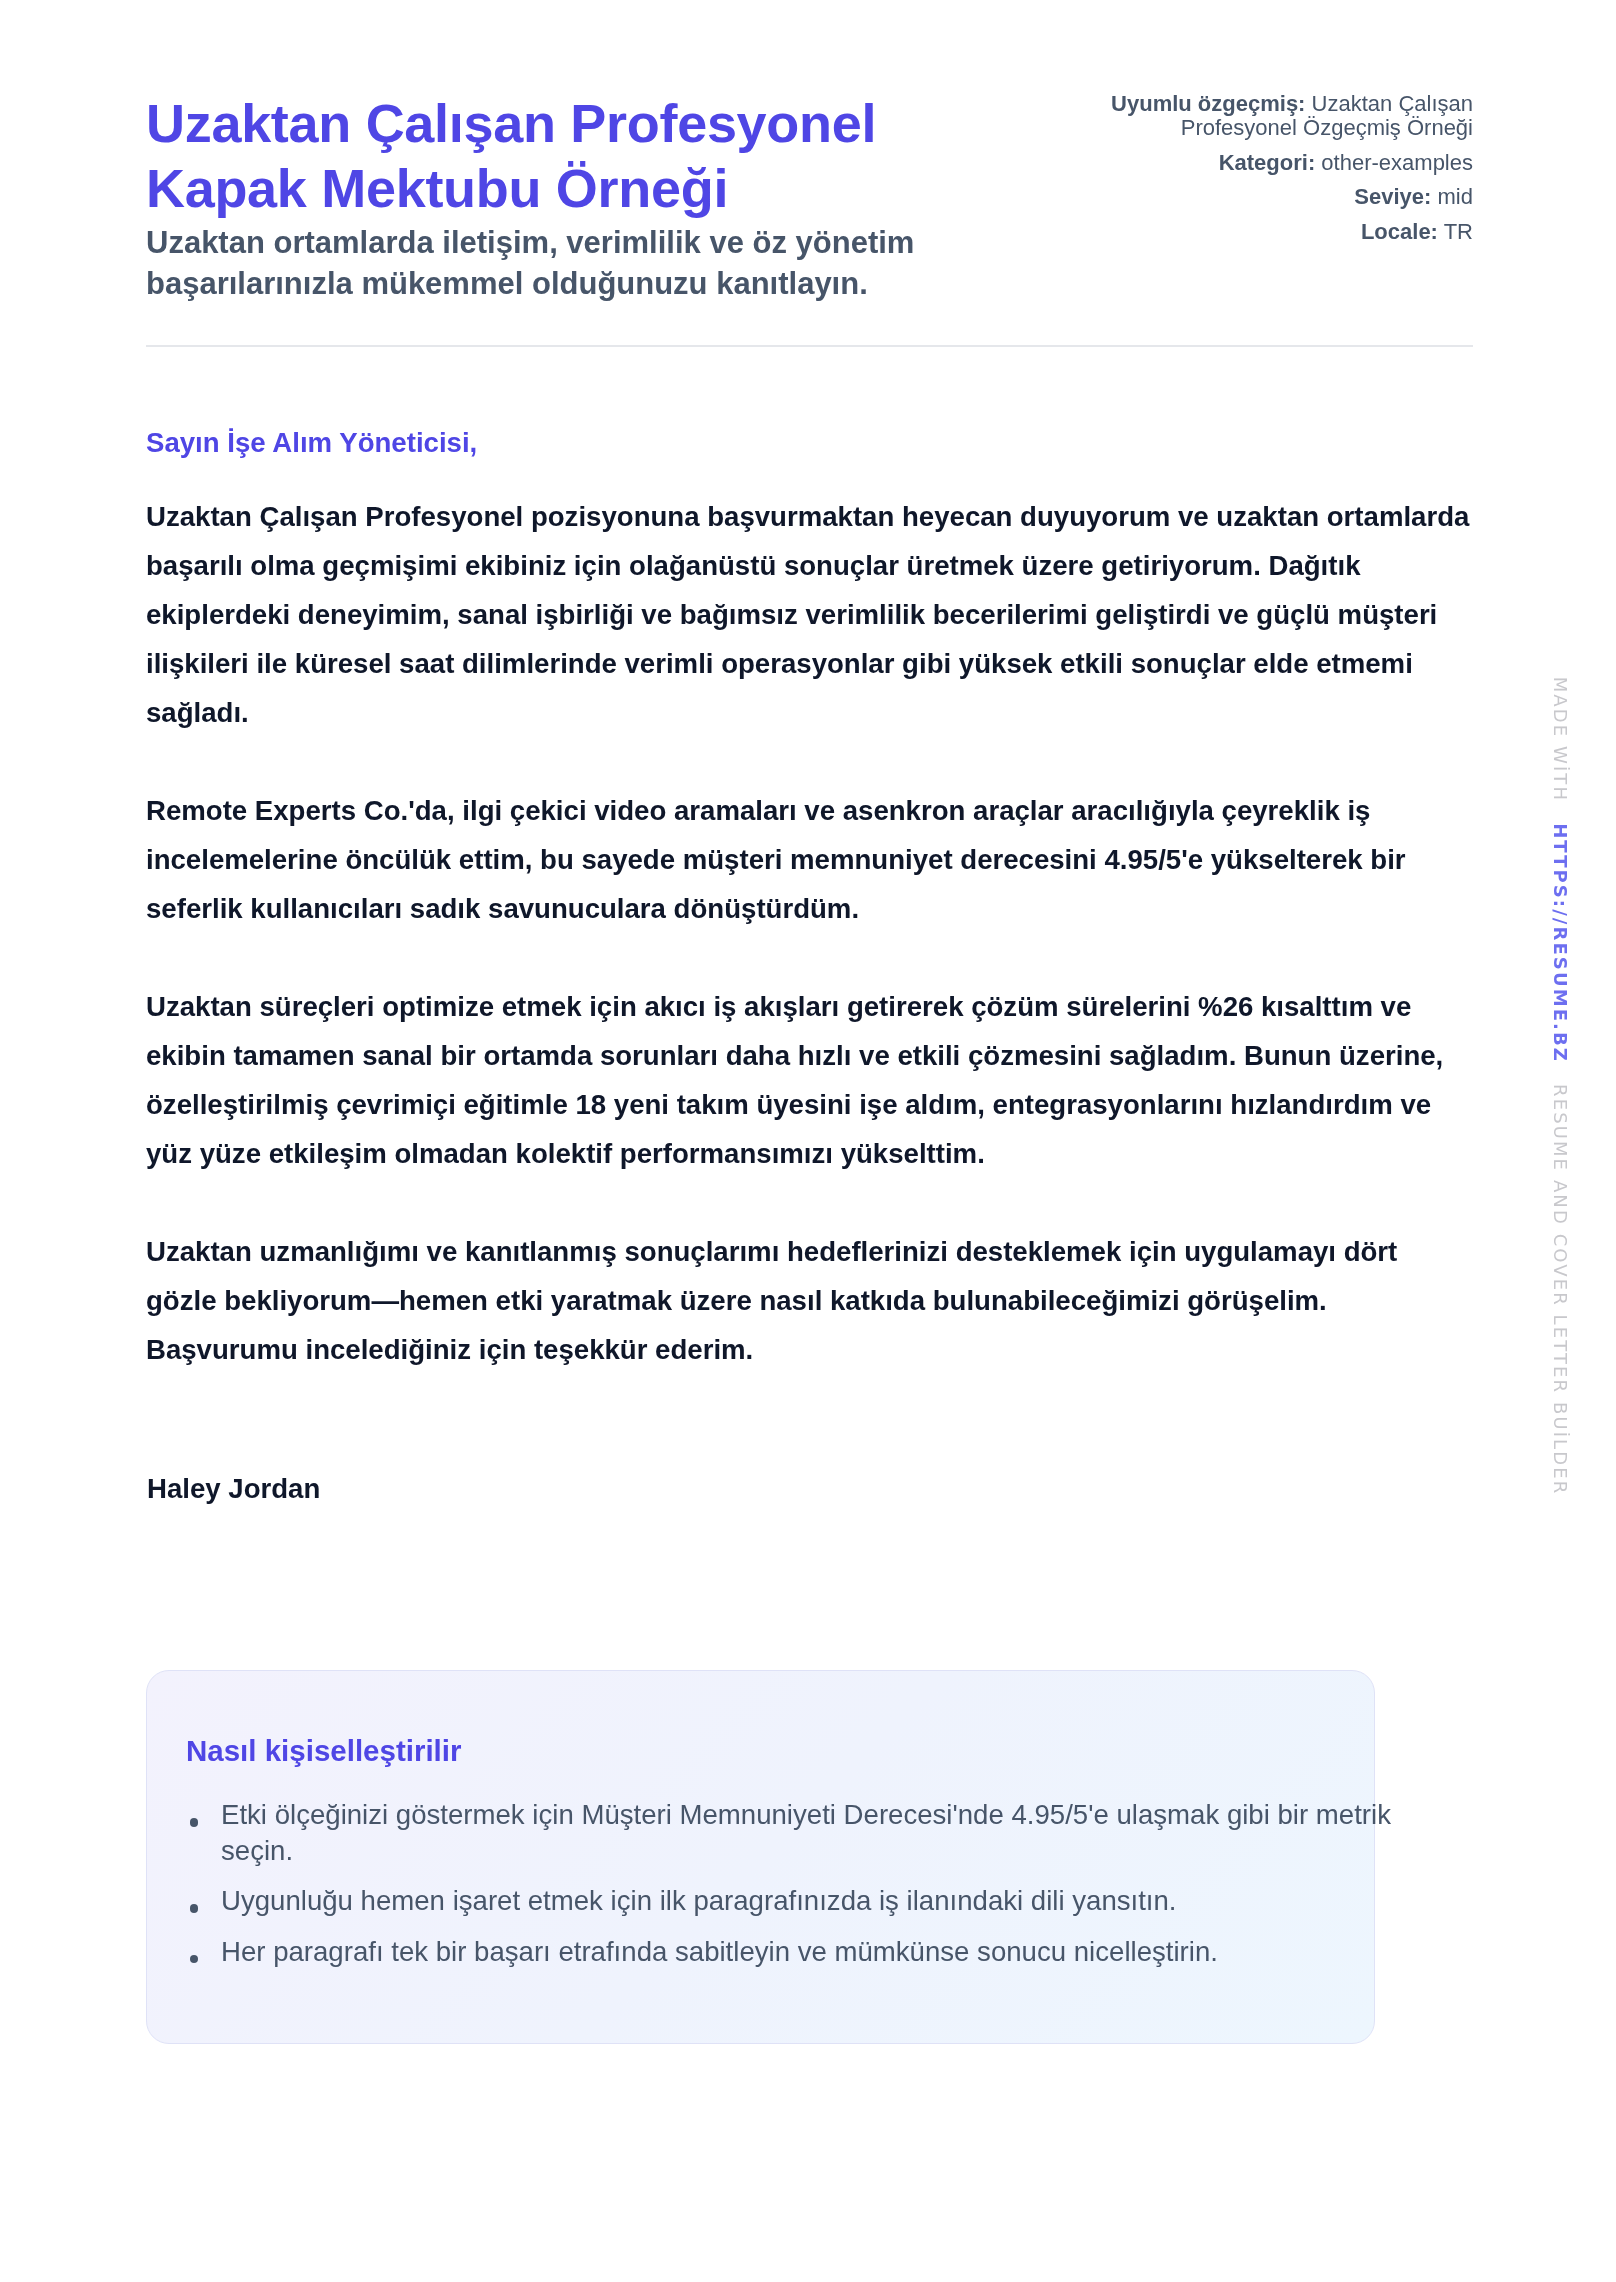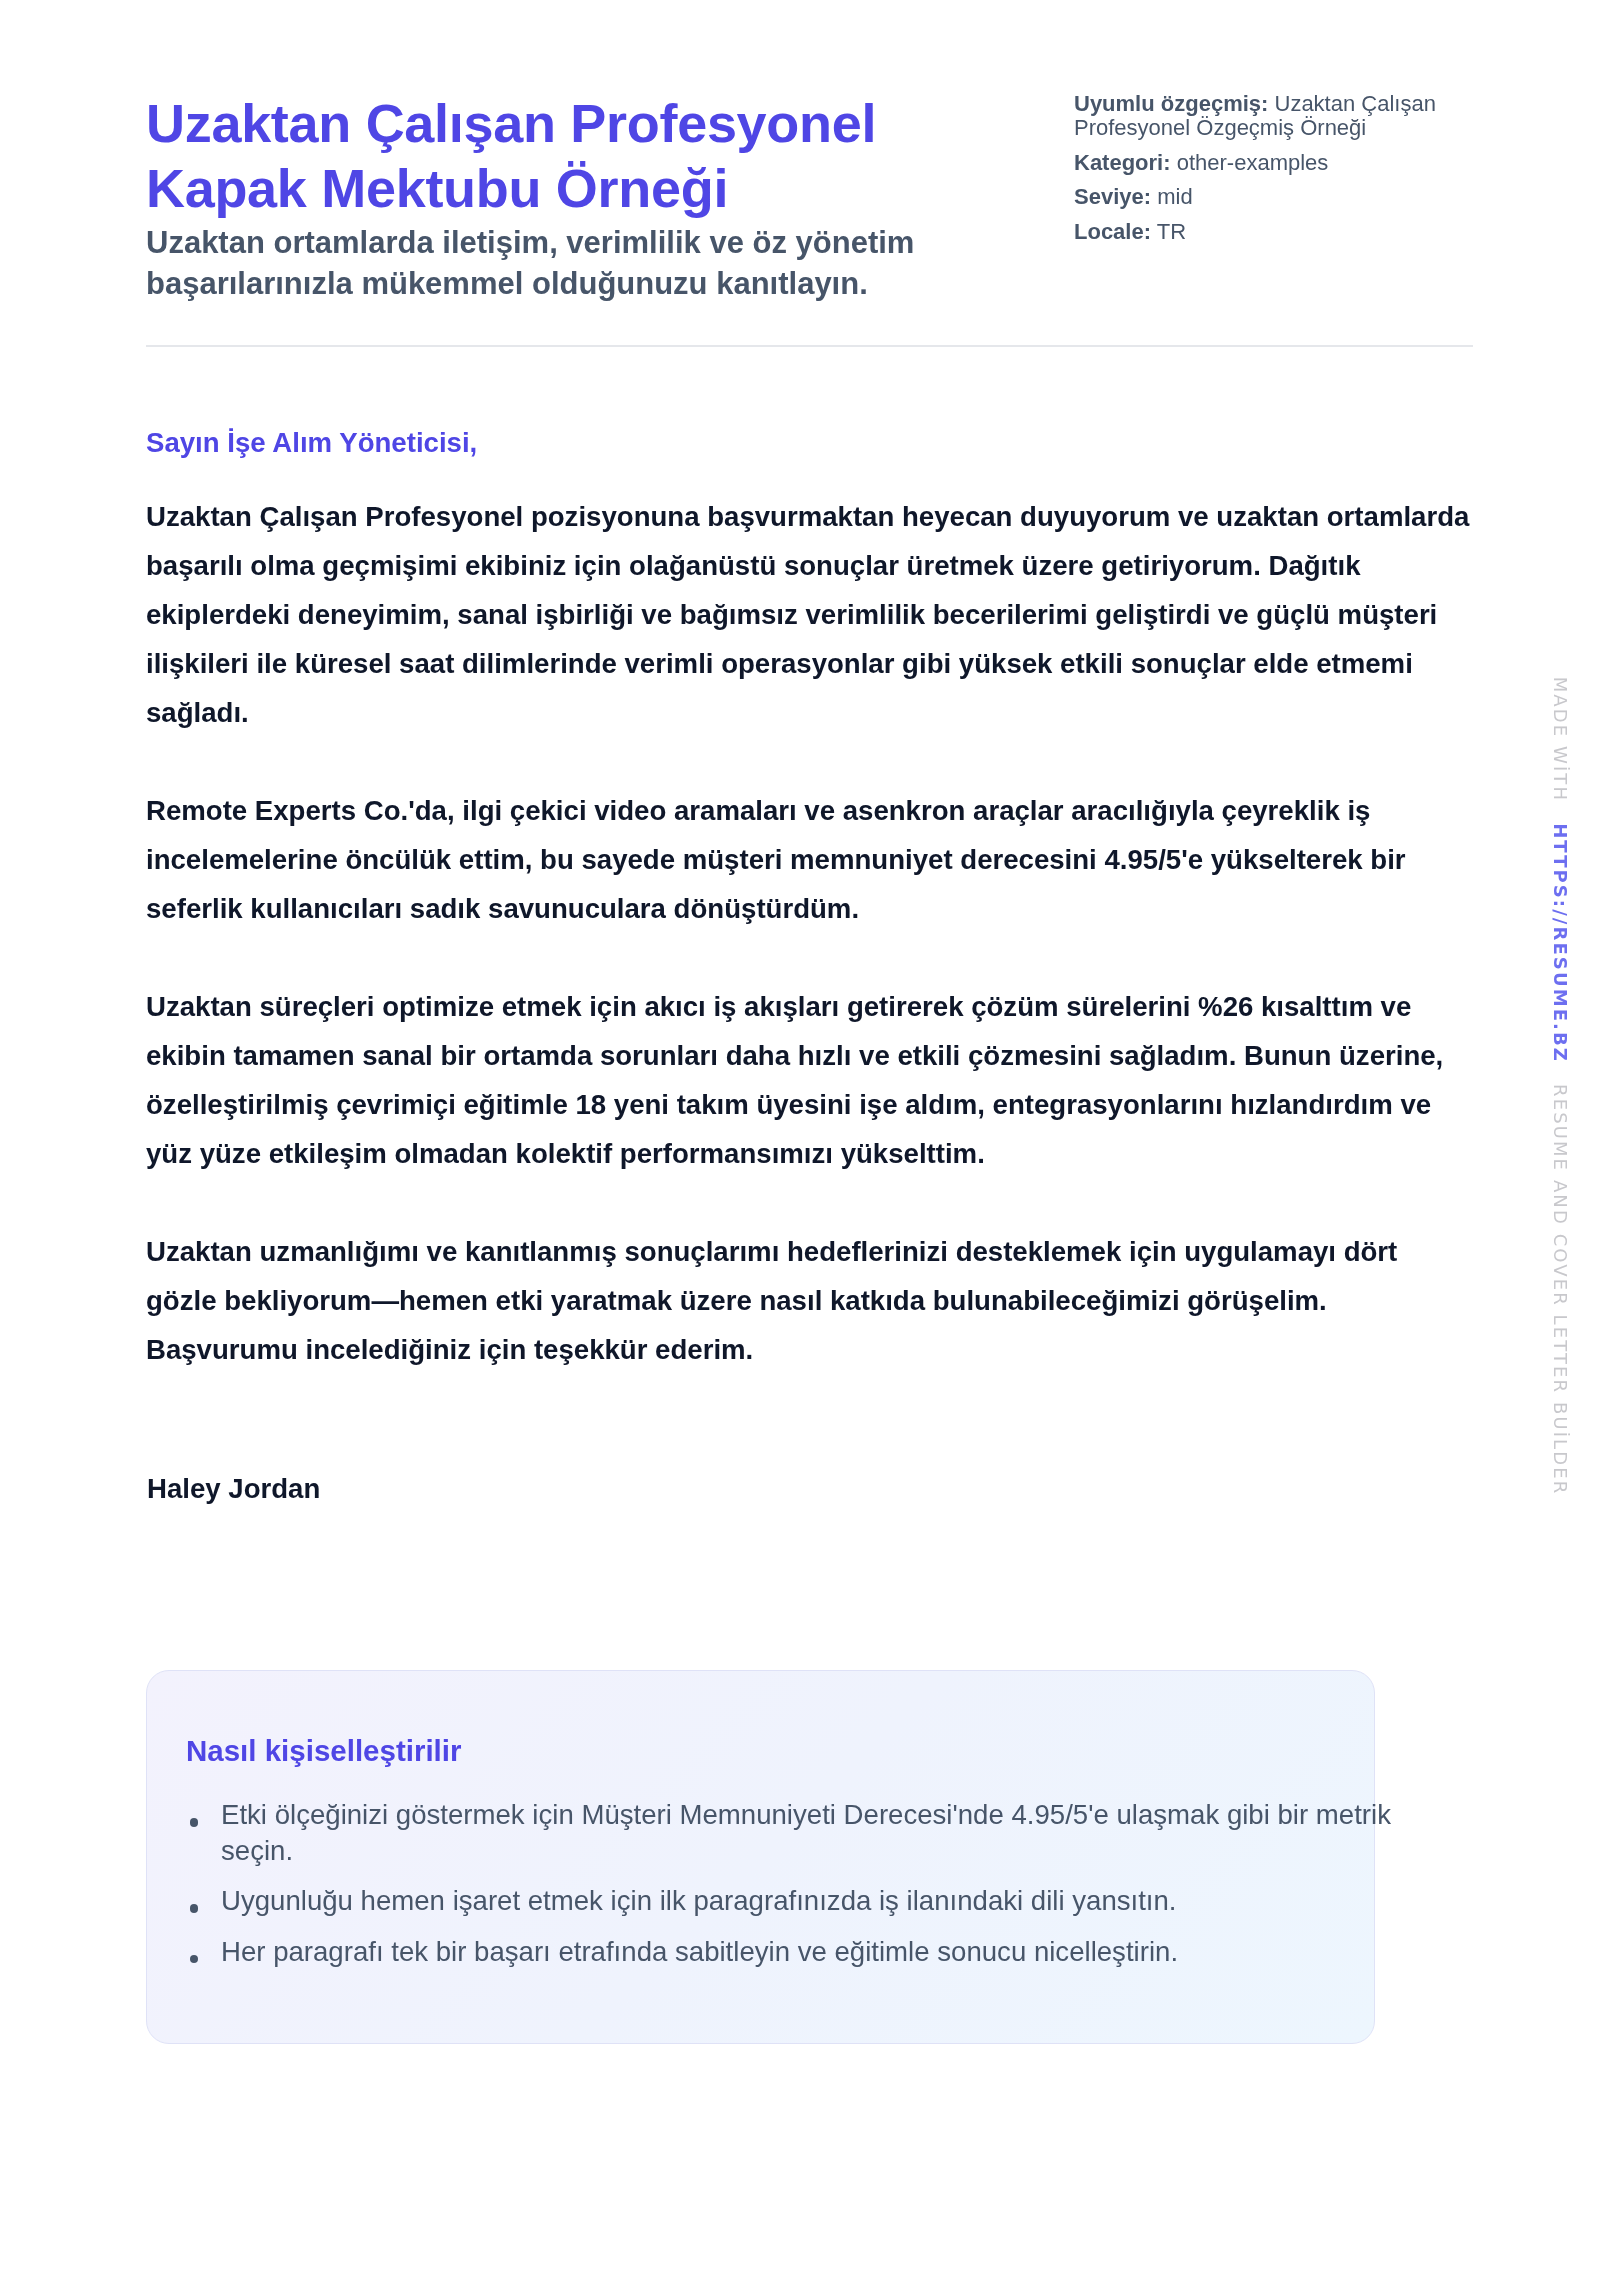--- a/index.html
+++ b/index.html
@@ -45,21 +45,21 @@
     font-size: 31px;
     line-height: 41px;
     font-weight: 700;
     color: #475569;
   }
   .meta {
     position: absolute;
     right: 0;
     top: 92px;
     width: 399px;
-    text-align: left;
+    text-align: right;
     font-size: 22px;
     color: #475569;
   }
   .meta-row {
     margin: 0 0 10.5px 0;
     line-height: 24px;
   }
   .meta-key {
     font-weight: 700;
     color: #475569;
@@ -238,21 +238,21 @@
       <li class="tip">
         <span class="tip-bullet"></span>
         <span>Etki ölçeğinizi göstermek için Müşteri Memnuniyeti Derecesi'nde 4.95/5'e ulaşmak gibi bir metrik seçin.</span>
       </li>
       <li class="tip">
         <span class="tip-bullet"></span>
         <span>Uygunluğu hemen işaret etmek için ilk paragrafınızda iş ilanındaki dili yansıtın.</span>
       </li>
       <li class="tip">
         <span class="tip-bullet"></span>
-        <span>Her paragrafı tek bir başarı etrafında sabitleyin ve eğitimle sonucu nicelleştirin.</span>
+        <span>Her paragrafı tek bir başarı etrafında sabitleyin ve mümkünse sonucu nicelleştirin.</span>
       </li>
     </ul>
   </aside>
 </div>
 
 <div class="side-brand">
   <span>MADE WİTH</span>
   <span class="link">HTTPS://RESUME.BZ</span>
   <span>RESUME AND COVER LETTER BUİLDER</span>
 </div>

